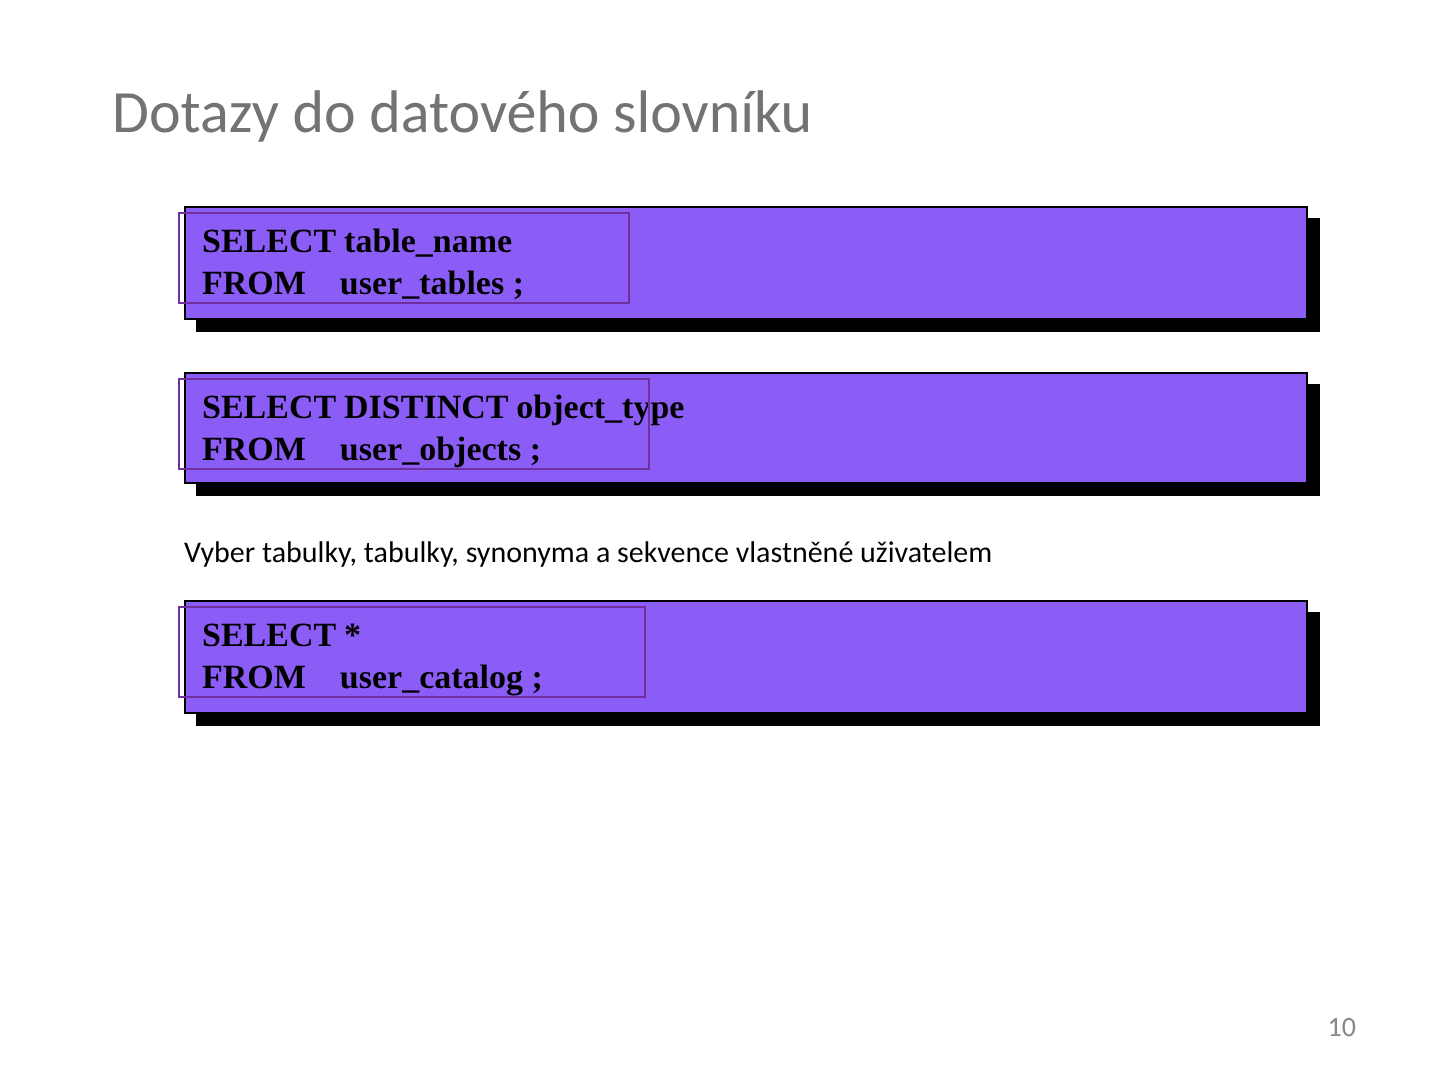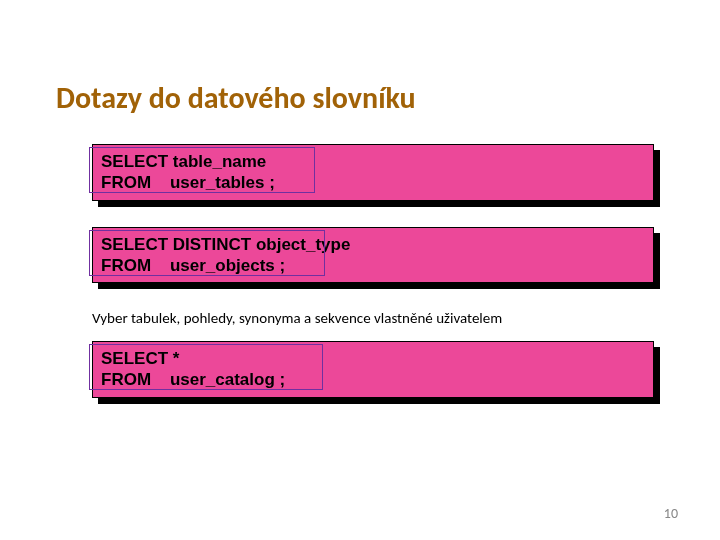--- a/index.html
+++ b/index.html
@@ -1,22 +1,22 @@
 <!DOCTYPE html>
 <html><head>
 <meta charset="utf-8">
 <style>
   * { margin: 0; padding: 0; box-sizing: border-box; }
   html, body { width: 720px; height: 540px; background: #fff; font-family: Calibri, Arial, sans-serif; }
   .slide { position: relative; width: 720px; height: 540px; padding: 38px 56px 20px 56px; }
-  .title { color: #a16207; font-size: 30px; font-weight: 700; margin-bottom: 28px; margin-top: 41px; }
+  .title { color: #737373; font-size: 30px; font-weight: 400; margin-bottom: 28px; }
   .desc { font-size: 15px; color: #000; margin-left: 36px; margin-bottom: 14px; }
   .codeWrap { position: relative; margin-left: 36px; margin-right: 10px; margin-bottom: 26px; }
   .codeShadow { position: absolute; top: 6px; left: 6px; right: -6px; bottom: -6px; background: #000; }
-  .codeBox { position: relative; background: #ec4899; border: 1px solid #000; padding: 6px 8px 6px 8px; font-family: Liberation Sans, sans-serif; font-size: 17px; font-weight: 700; white-space: pre; line-height: 1.25; }
+  .codeBox { position: relative; background: #8b5cf6; border: 1px solid #000; padding: 6px 8px 6px 8px; font-family: Liberation Serif, serif; font-size: 17px; font-weight: 700; white-space: pre; line-height: 1.25; }
   .hiOuter { position: absolute; border: 1px solid #7030A0; pointer-events: none; }
   .pageNum { position: absolute; bottom: 18px; right: 42px; font-size: 14px; color: #888; }
 </style>
 </head>
 <body>
 
 <div class="slide">
   <h1 class="title">Dotazy do datového slovníku</h1>
 
   <div class="codeWrap">
@@ -26,21 +26,21 @@
     <div class="hiOuter" style="left:-3px; top:3px; width:226px; height:46px;"></div>
   </div>
 
   <div class="codeWrap">
     <div class="codeShadow"></div>
     <div class="codeBox">SELECT DISTINCT object_type 
 FROM    user_objects ;</div>
     <div class="hiOuter" style="left:-3px; top:3px; width:236px; height:46px;"></div>
   </div>
 
-  <div class="desc">Vyber tabulek, pohledy, synonyma a sekvence vlastněné uživatelem</div>
+  <div class="desc">Vyber tabulky, tabulky, synonyma a sekvence vlastněné uživatelem</div>
   <div class="codeWrap">
     <div class="codeShadow"></div>
     <div class="codeBox">SELECT * 
 FROM    user_catalog ;</div>
     <div class="hiOuter" style="left:-3px; top:3px; width:234px; height:46px;"></div>
   </div>
 
   <div class="pageNum">10</div>
 </div>
 

